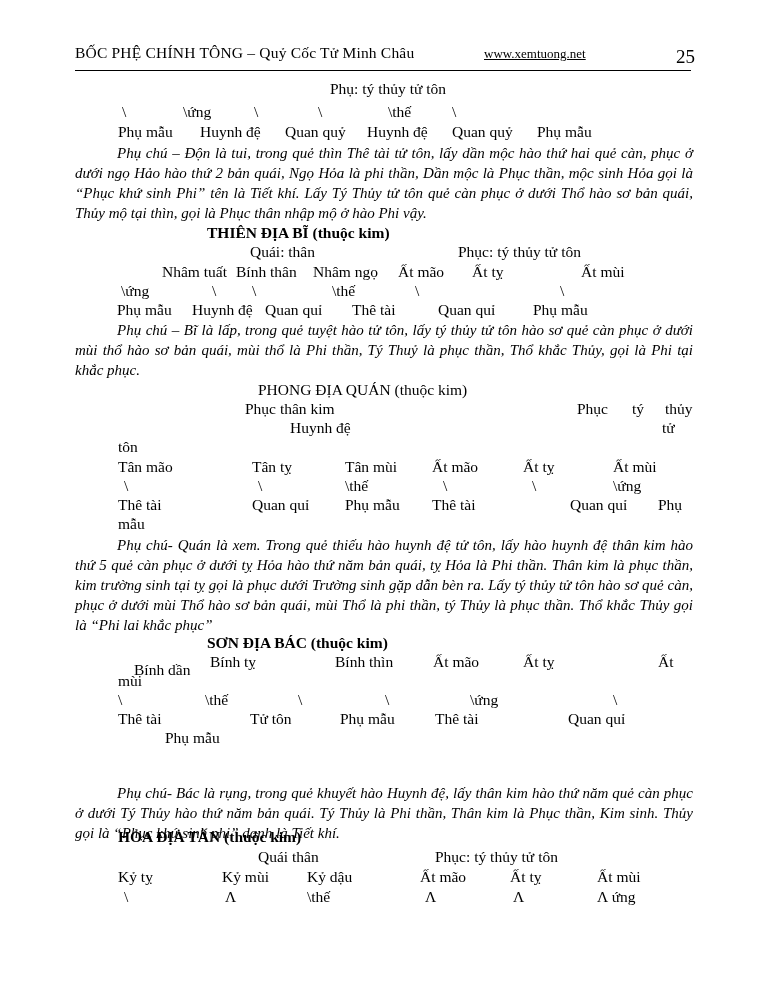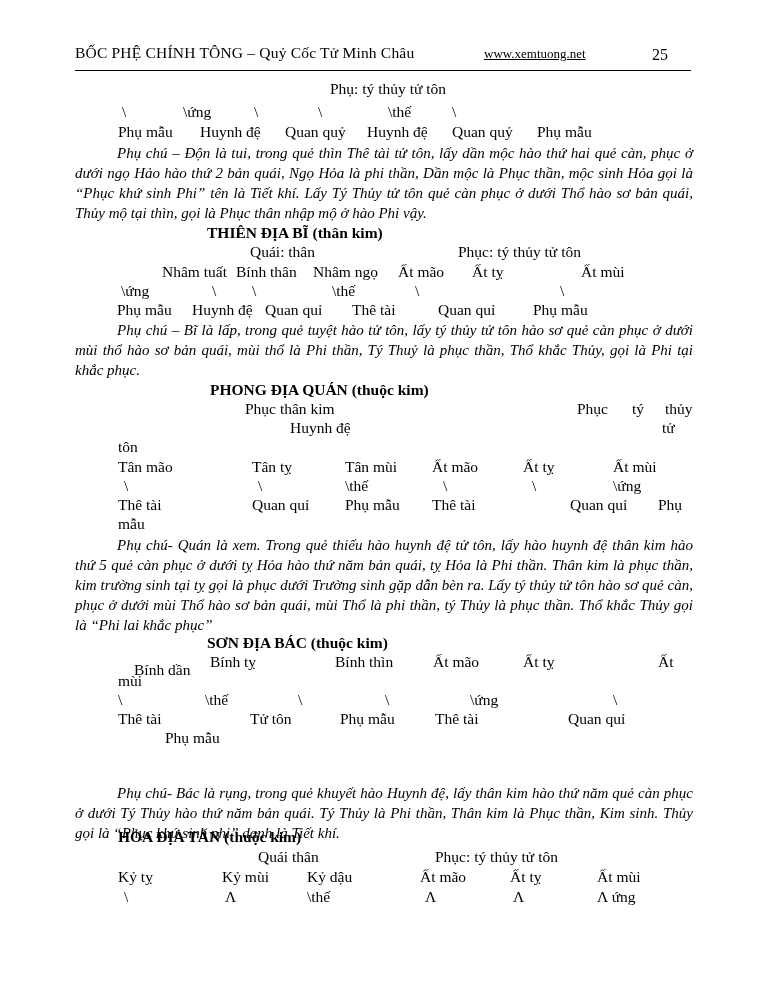--- a/index.html
+++ b/index.html
@@ -7,31 +7,31 @@
     position:relative;
     width:765px;height:990px;
     background:#ffffff;
     color:#000;
     font-family:"Liberation Serif","DejaVu Serif",serif;
     overflow:hidden;
     margin:0 auto;
   }
   .hdr-title{position:absolute;left:75px;top:44px;font-size:15.5px;letter-spacing:.2px;white-space:nowrap;}
   .hdr-site{position:absolute;left:484px;top:46px;font-size:13px;text-decoration:underline;white-space:nowrap;}
-  .hdr-page{position:absolute;left:652px;top:46px;font-size:16px;}
+  .hdr-page{position:absolute;left:676px;top:46px;font-size:19px;}
   .rule{position:absolute;left:75px;width:616px;top:70px;border-top:1.7px solid #000;height:0;}
   .tok-line{position:absolute;left:0;width:620px;height:20px;font-size:15.5px;}
   .tok{position:absolute;top:0;white-space:pre;}
   .para{
     position:absolute;left:75px;width:618px;
     font-size:15px;font-style:italic;line-height:20px;
     text-align:justify;text-indent:42px;
   }
   .heading{position:absolute;font-size:15.5px;font-weight:bold;white-space:nowrap;}
-  .heading.regular{font-weight:bold;}
+  .heading.regular{font-weight:normal;margin-left:48px;}
 </style>
 </head>
 <body>
 
 <div class="page">
   <div class="hdr-title">BỐC PHỆ CHÍNH TÔNG – Quỷ Cốc Tử Minh Châu</div>
   <div class="hdr-site">www.xemtuong.net</div>
   <div class="hdr-page">25</div>
   <div class="rule"></div>
   <div id="doc-blocks">
@@ -48,21 +48,21 @@
       </div>
       <div class="tok-line" style="top: 123px;">
         <span class="tok" style="left: 118px;">Phụ mẫu</span>
         <span class="tok" style="left: 200px;">Huynh đệ</span>
         <span class="tok" style="left: 285px;">Quan quỷ</span>
         <span class="tok" style="left: 367px;">Huynh đệ</span>
         <span class="tok" style="left: 452px;">Quan quỷ</span>
         <span class="tok" style="left: 537px;">Phụ mẫu</span>
       </div>
       <div class="para" style="top: 143px;">Phụ chú – Độn là tui, trong quẻ thìn Thê tài tử tôn, lấy dần mộc hào thứ hai quẻ càn, phục ở dưới ngọ Hảo hào thứ 2 bản quái, Ngọ Hỏa là phi thần, Dần mộc là Phục thần, mộc sinh Hỏa gọi là “Phục khứ sinh Phi” tên là Tiết khí. Lấy Tý Thủy tử tôn quẻ càn phục ở dưới Thổ hào sơ bản quái, Thủy mộ tại thìn, gọi là Phục thân nhập mộ ở hào Phi vậy.</div>
-      <div class="heading" style="top: 224px; left: 207px;">THIÊN ĐỊA BĨ (thân kim)</div>
+      <div class="heading" style="top: 224px; left: 207px;">THIÊN ĐỊA BĨ (thuộc kim)</div>
       <div class="tok-line" style="top: 243px;">
         <span class="tok" style="left: 250px;">Quái: thân</span>
         <span class="tok" style="left: 458px;">Phục: tý thủy tử tôn</span>
       </div>
       <div class="tok-line" style="top: 263px; margin-left: 44px;">
         <span class="tok" style="left: 118px;">Nhâm tuất</span>
         <span class="tok" style="left: 192px;">Bính thân</span>
         <span class="tok" style="left: 269px;">Nhâm ngọ</span>
         <span class="tok" style="left: 354px;">Ất mão</span>
         <span class="tok" style="left: 428px;">Ất tỵ</span>

